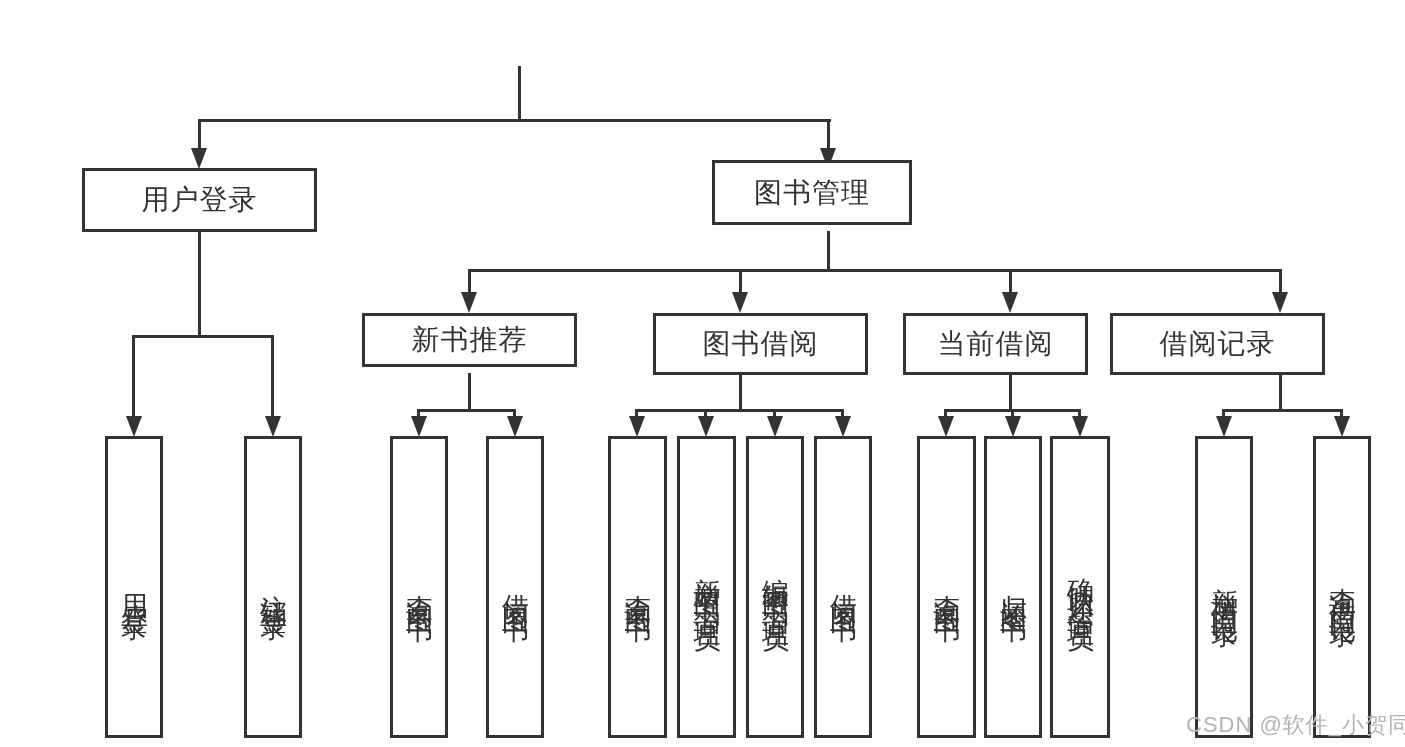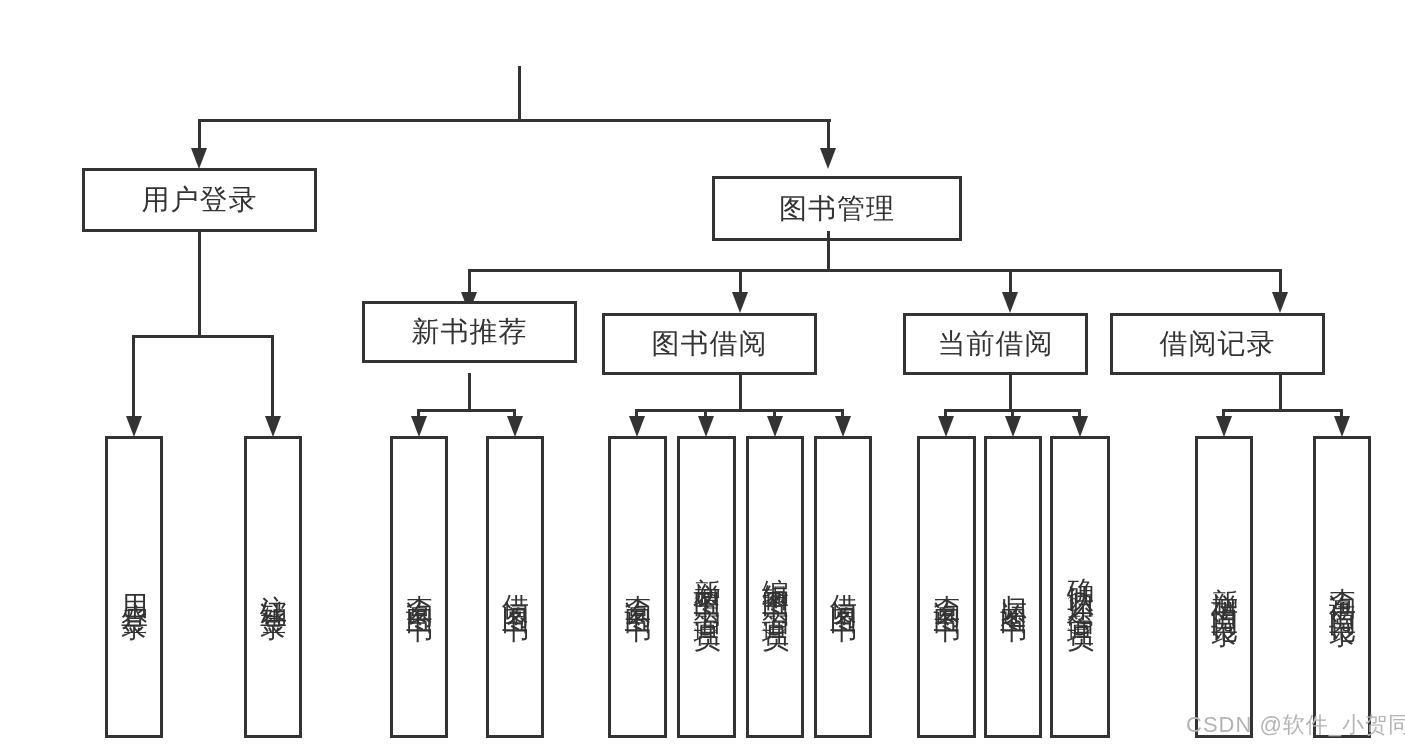--- a/index.html
+++ b/index.html
@@ -64,42 +64,42 @@
 
 
   <div class="vl" style="left:518px; top:66px; width:3px; height:56px;"></div>
   <div class="hl" style="left:198px; top:119px; width:633px; height:3px;"></div>
   <div class="vl" style="left:198px; top:119px; width:3px; height:31px;"></div>
   <div class="ar" style="left:191px; top:148px;"></div>
   <div class="vl" style="left:827px; top:119px; width:3px; height:31px;"></div>
   <div class="ar" style="left:820px; top:148px;"></div>
 
   <div class="box" style="left:82px; top:168px; width:235px; height:64px;">用户登录</div>
-  <div class="box" style="left:712px; top:176px; width:250px; height:65px;font-family:Liberation Serif, serif;">图书管理</div>
+  <div class="box" style="left:712px; top:160px; width:200px; height:65px;font-family:Liberation Serif, serif;">图书管理</div>
 
   <div class="vl" style="left:198px; top:230px; width:3px; height:107px;"></div>
   <div class="hl" style="left:132px; top:335px; width:142px; height:3px;"></div>
   <div class="vl" style="left:132px; top:335px; width:3px; height:83px;"></div>
   <div class="ar" style="left:126px; top:416px;"></div>
   <div class="vl" style="left:271px; top:335px; width:3px; height:83px;"></div>
   <div class="ar" style="left:265px; top:416px;"></div>
 
   <div class="vl" style="left:827px; top:231px; width:3px; height:41px;"></div>
   <div class="hl" style="left:468px; top:269px; width:814px; height:3px;"></div>
   <div class="vl" style="left:468px; top:269px; width:3px; height:26px;"></div>
   <div class="ar" style="left:461px; top:292px;"></div>
   <div class="vl" style="left:739px; top:269px; width:3px; height:26px;"></div>
   <div class="ar" style="left:732px; top:292px;"></div>
   <div class="vl" style="left:1009px; top:269px; width:3px; height:26px;"></div>
   <div class="ar" style="left:1002px; top:292px;"></div>
   <div class="vl" style="left:1279px; top:269px; width:3px; height:26px;"></div>
   <div class="ar" style="left:1272px; top:292px;"></div>
 
-  <div class="box" style="left:362px; top:301px; width:215px; height:62px;">新书推荐</div>
-  <div class="box" style="left:602px; top:313px; width:215px; height:62px;">图书借阅</div>
+  <div class="box" style="left:362px; top:313px; width:215px; height:54px;">新书推荐</div>
+  <div class="box" style="left:653px; top:313px; width:215px; height:62px;">图书借阅</div>
   <div class="box" style="left:903px; top:313px; width:185px; height:62px;">当前借阅</div>
   <div class="box" style="left:1110px; top:313px; width:215px; height:62px;">借阅记录</div>
 
   <div class="vl" style="left:468px; top:373px; width:3px; height:39px;"></div>
   <div class="hl" style="left:417px; top:409px; width:99px; height:3px;"></div>
   <div class="vl" style="left:417px; top:409px; width:3px; height:10px;"></div>
   <div class="ar" style="left:411px; top:416px;"></div>
   <div class="vl" style="left:513px; top:409px; width:3px; height:10px;"></div>
   <div class="ar" style="left:507px; top:416px;"></div>
 

